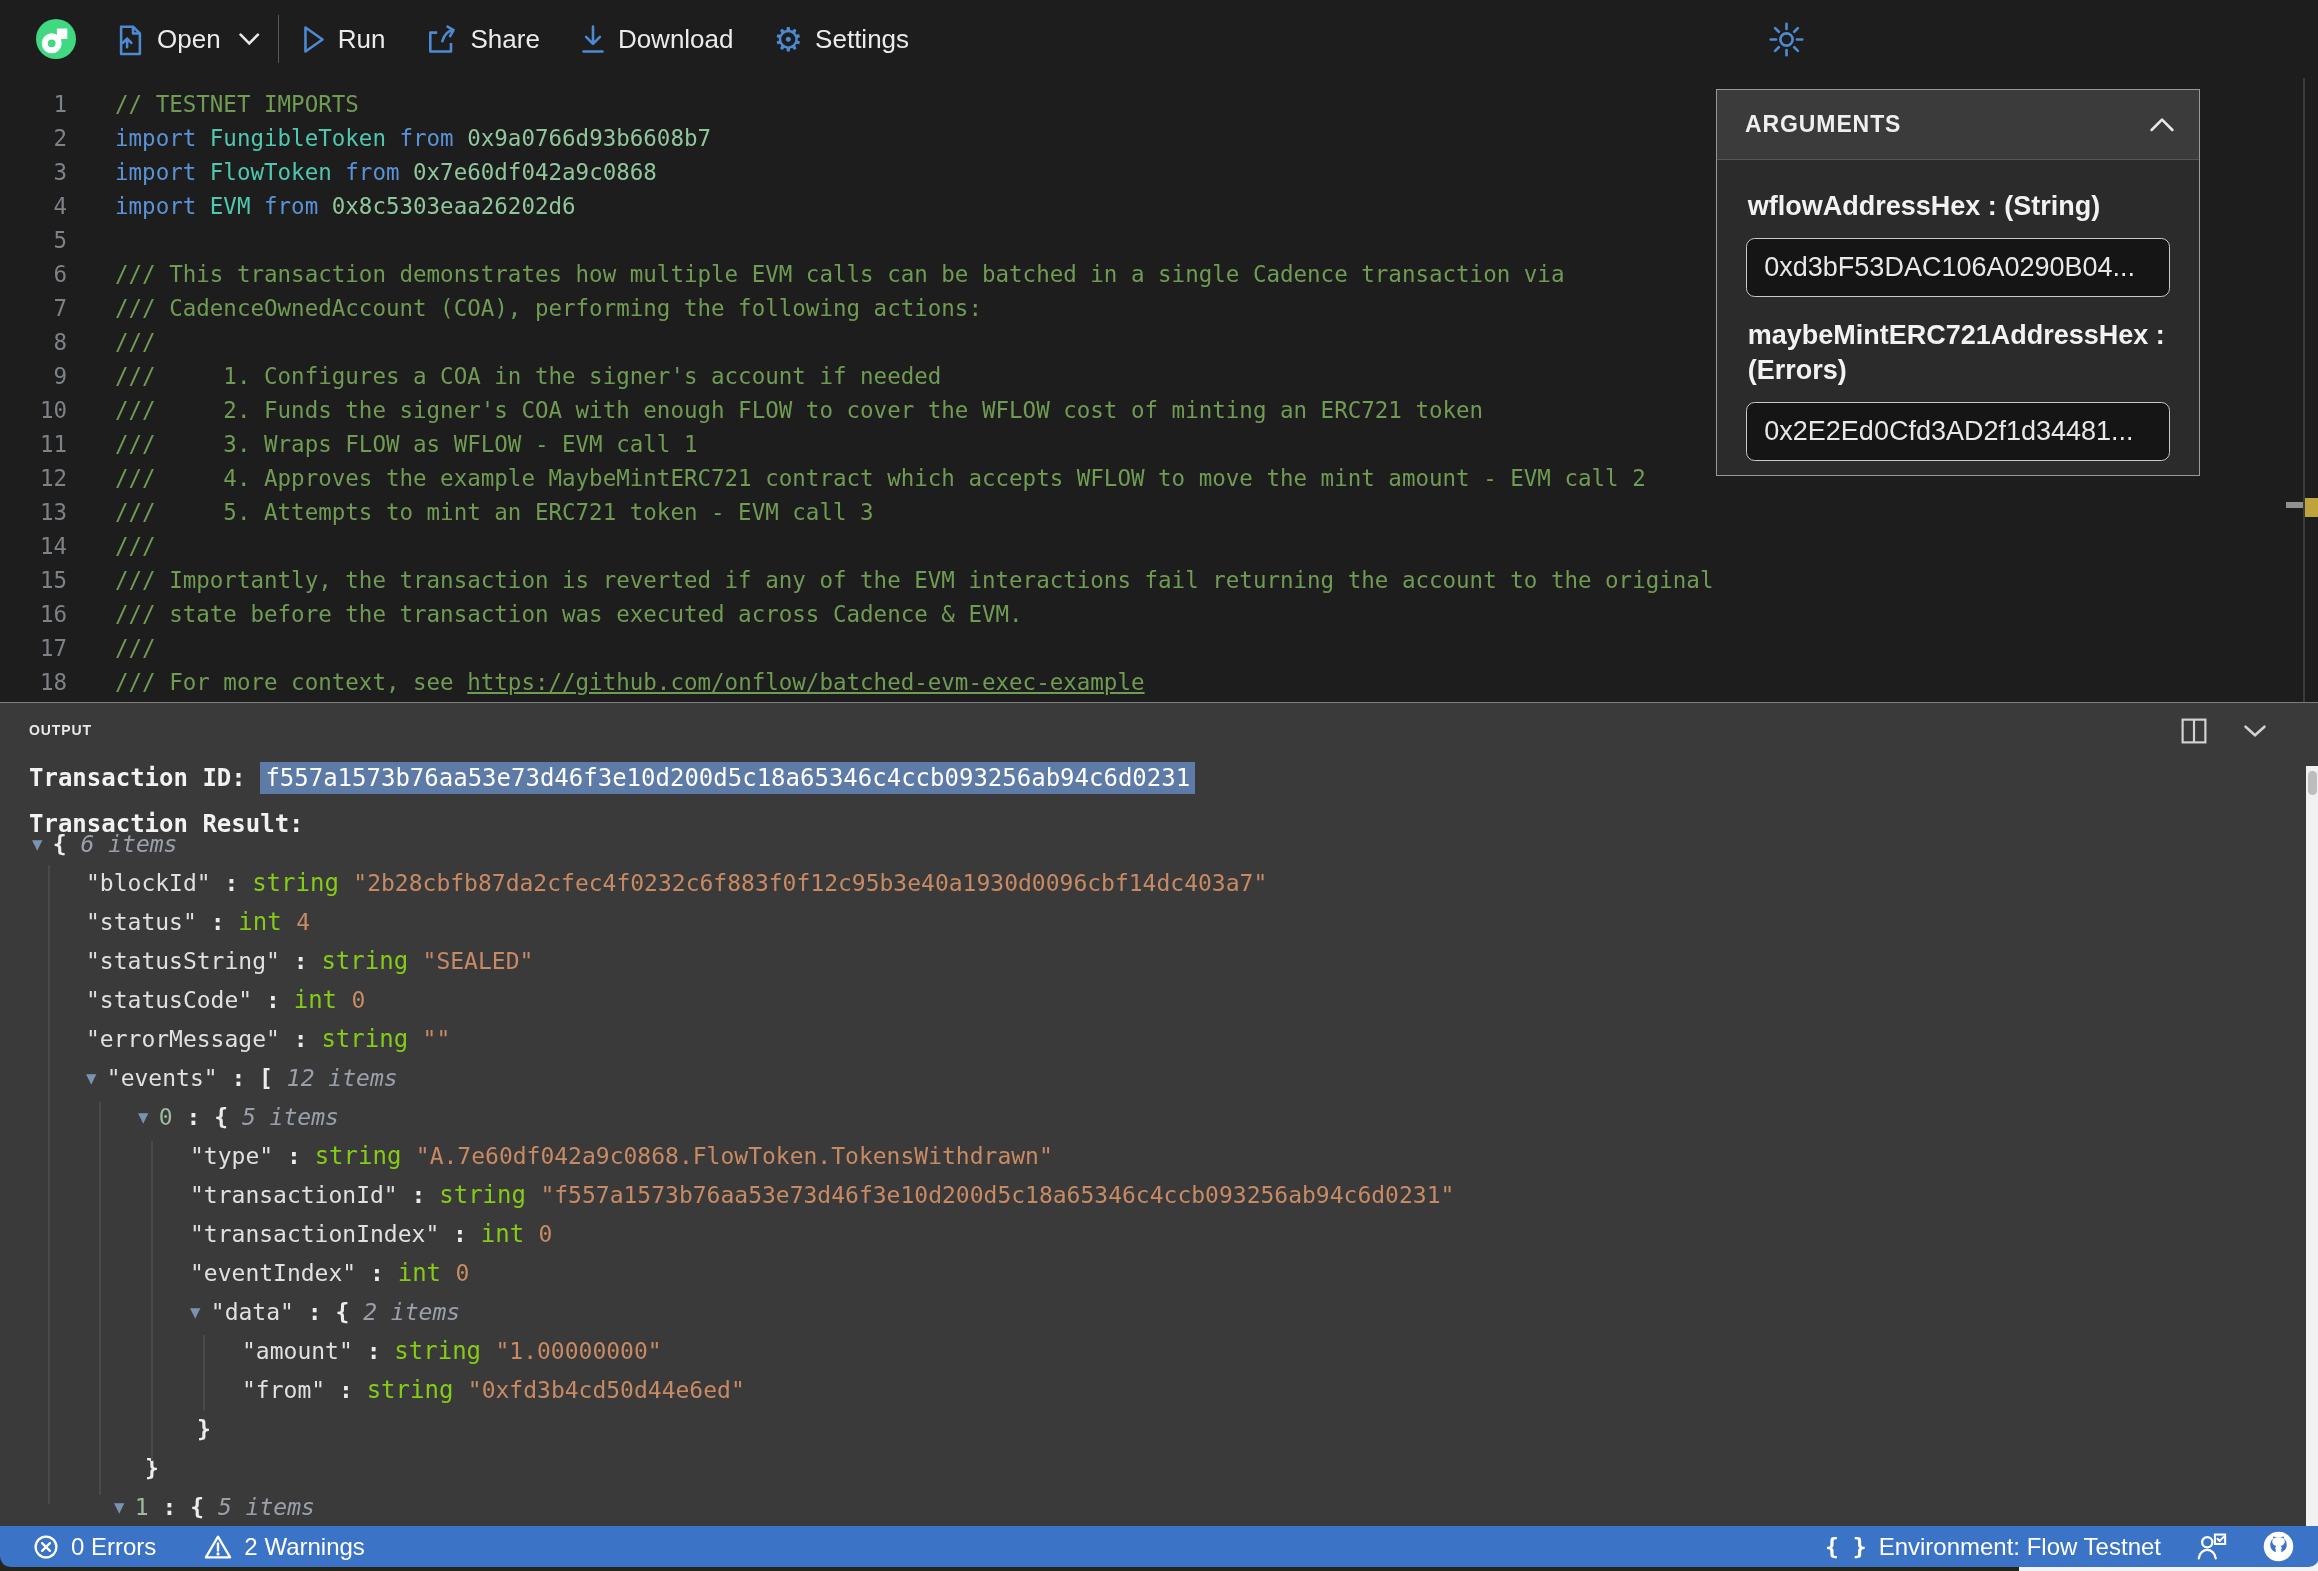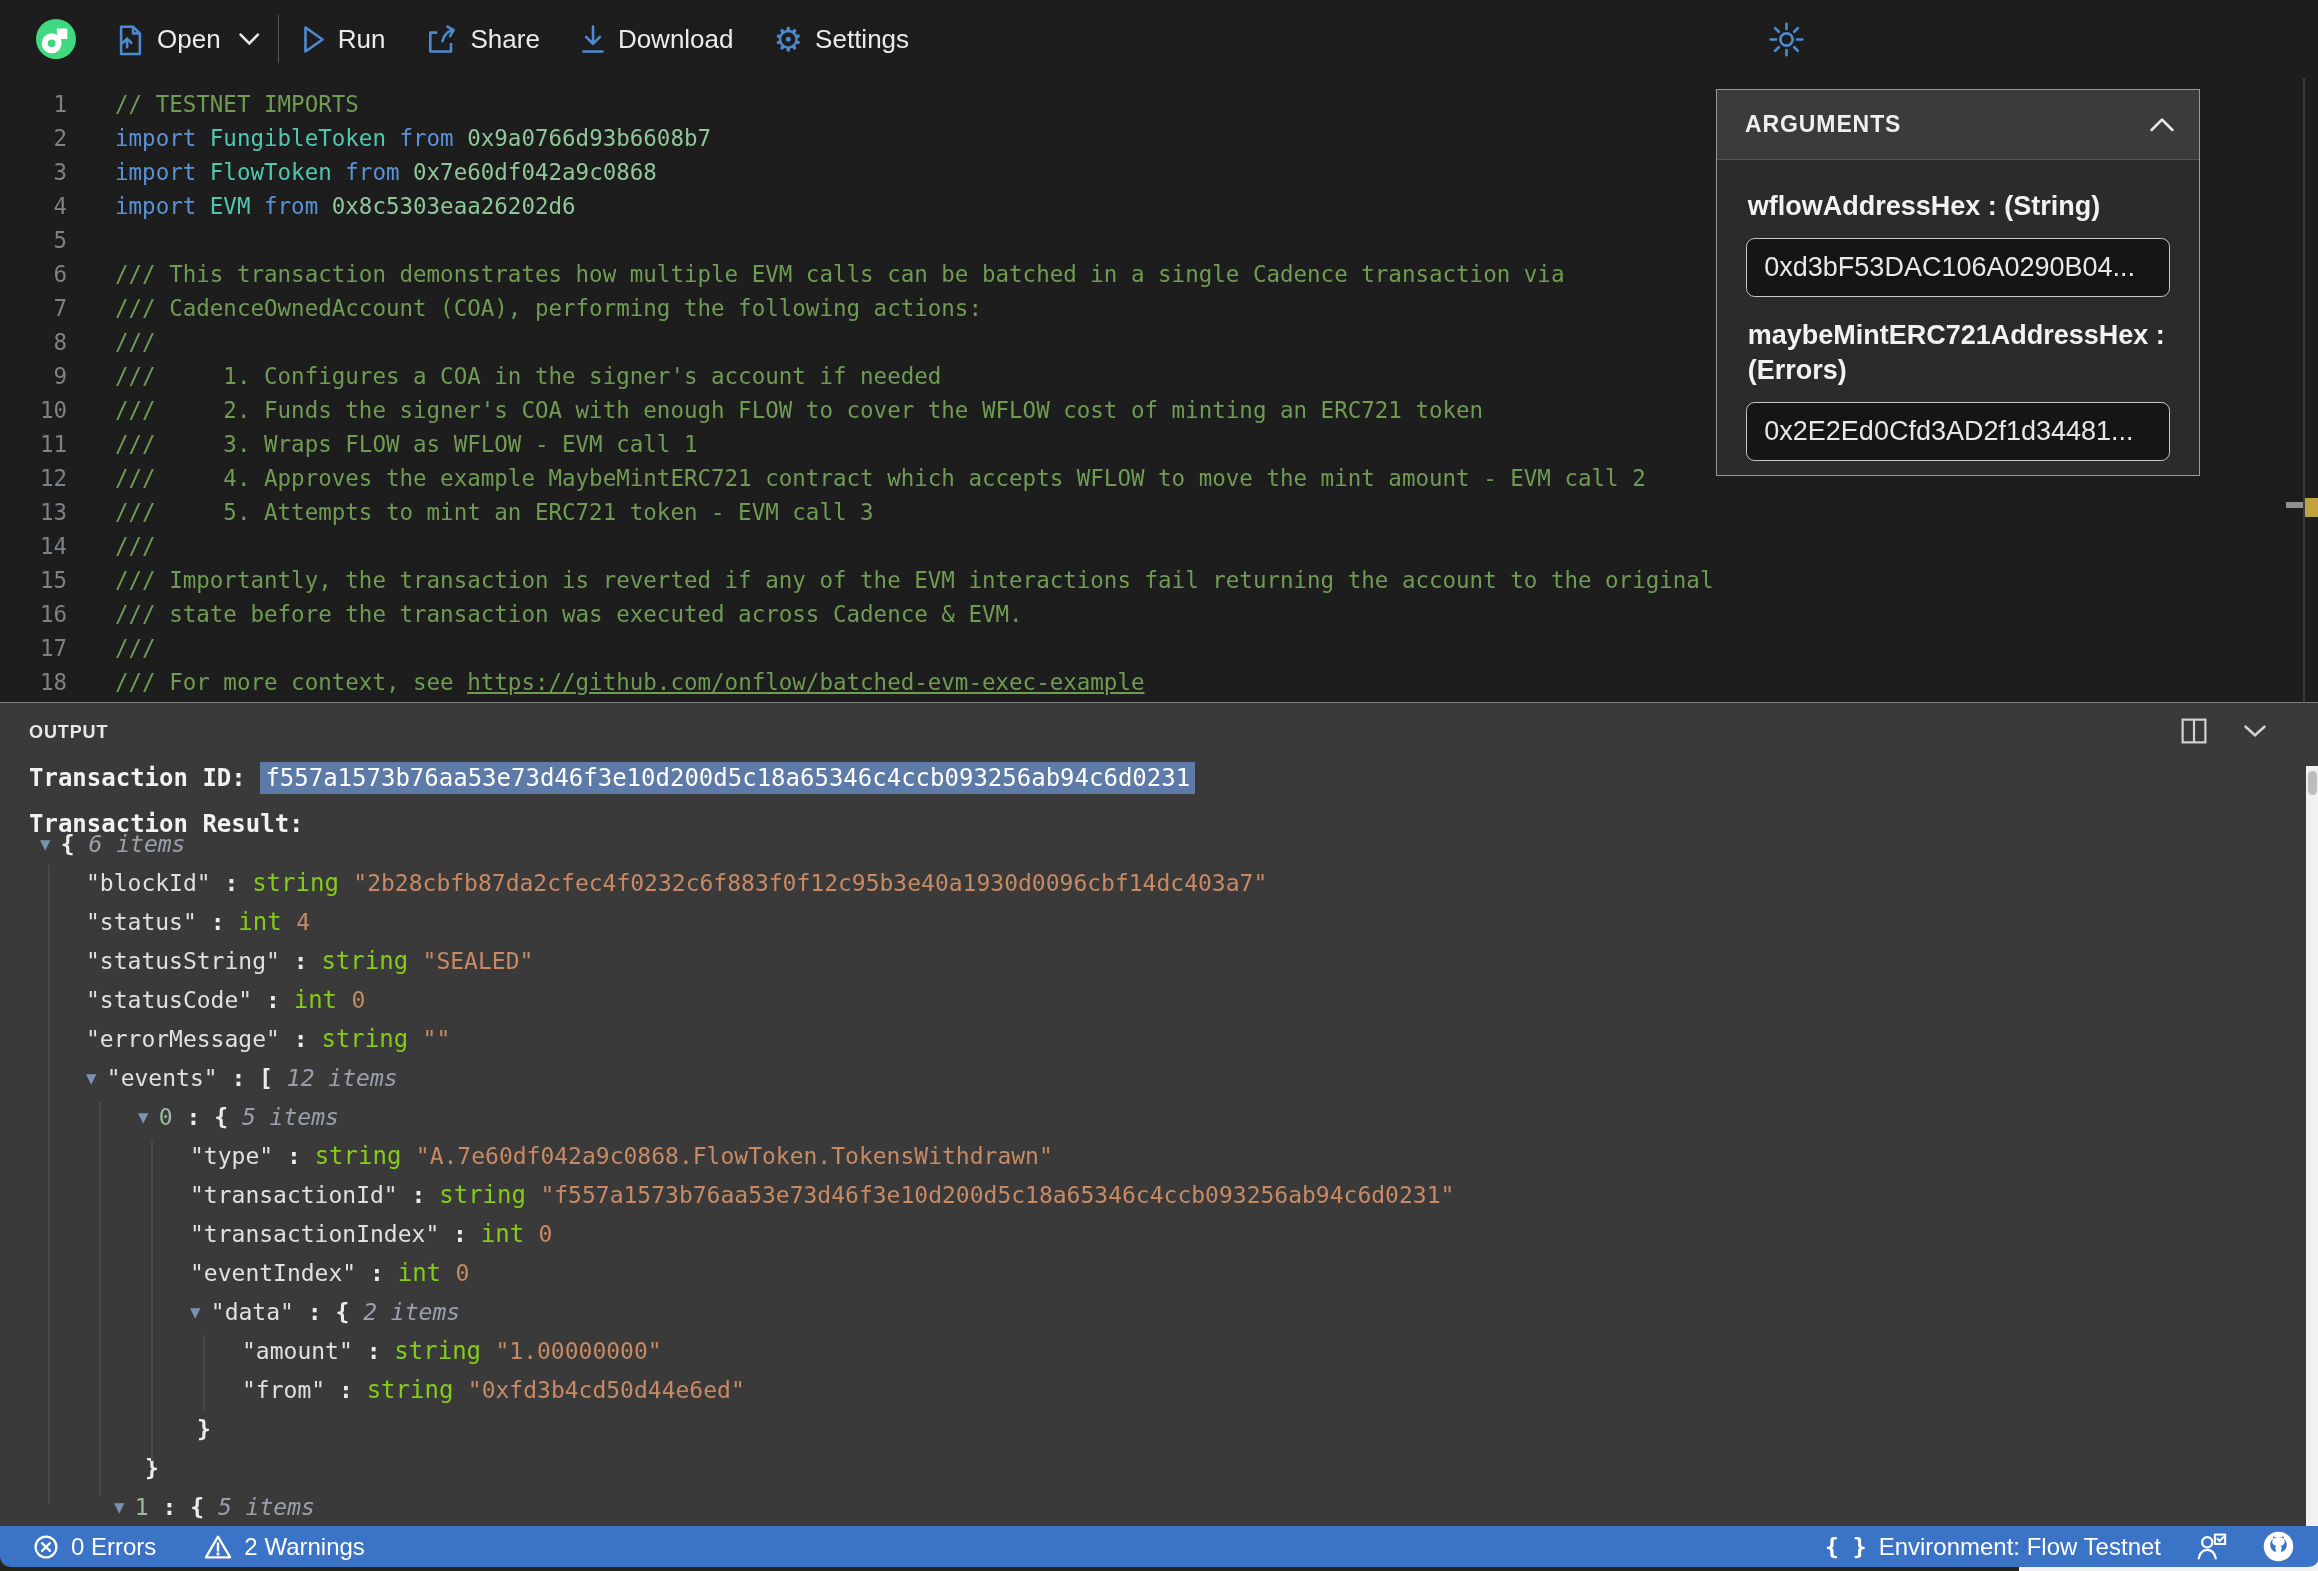--- a/index.html
+++ b/index.html
@@ -41,21 +41,21 @@
   .args-body{padding:17.3px 29px;}
   .arg-label{color:#f2f2f2;font-size:27px;font-weight:600;margin:12px 0 14px 1.7px;line-height:35px;}
   .arg-input{width:100%;box-sizing:border-box;height:59px;background:#151516;border:1.7px solid #c9c9c9;
              border-radius:8.6px;color:#e8e8e8;font-size:27px;font-family:"Liberation Sans",sans-serif;
              padding:0 17.3px;margin-bottom:8.6px;}
 
   
   .output{position:absolute;left:0;top:702px;width:2319px;height:824px;background:#3a3a3b;
           border-top:1.7px solid #7d7d7d;box-sizing:border-box;overflow:hidden;}
   .out-header{position:absolute;left:0;top:0;right:0;height:62px;}
-  .out-title{position:absolute;left:29px;top:19px;color:#e8e8e8;font-size:18px;font-weight:bold;letter-spacing:0.9px;}
+  .out-title{position:absolute;left:29px;top:19px;color:#e8e8e8;font-size:14px;font-weight:bold;letter-spacing:0.9px;}
   .out-icons{position:absolute;right:52px;top:14px;display:flex;gap:35px;align-items:center;}
   .tx-line{position:absolute;left:29px;font-family:"DejaVu Sans Mono",monospace;font-size:24px;
            font-weight:bold;color:#f2f2f2;white-space:pre;}
   .tx-id{background:#5d7ba6;color:#ffffff;font-weight:normal;padding:1.7px 5.2px;}
   .tree{position:absolute;left:0;top:122px;right:17.3px;height:702px;overflow:hidden;
         font-family:"DejaVu Sans Mono",monospace;font-size:23px;}
   .trow{height:39px;line-height:39px;white-space:pre;}
   .tri{color:#7b93b3;font-size:17.3px;margin-right:10.4px;vertical-align:1.7px;}
   .tg-key{color:#e0e0e0;}
   .tg-pun{color:#ececec;font-weight:bold;}
@@ -175,21 +175,21 @@
         </svg>
       </div>
     </div>
     <div class="tx-line" style="top:61px;"><span>Transaction ID: </span><span class="tx-id">f557a1573b76aa53e73d46f3e10d200d5c18a65346c4ccb093256ab94c6d0231</span></div>
     <div class="tx-line" style="top:107px;">Transaction Result:</div>
     <div class="tree" id="tree">
       <div class="guide" style="left:48px;top:40px;height:639px;"></div>
       <div class="guide" style="left:99px;top:277px;height:393px;"></div>
       <div class="guide" style="left:151px;top:316px;height:320px;"></div>
       <div class="guide" style="left:203px;top:510px;height:76px;"></div>
-    <div class="trow" style="padding-left: 40px;"><span class="tri">▼</span><span class="tg-pun">{ </span><span class="tg-items">6 items</span></div>
+    <div class="trow" style="padding-left: 32px;"><span class="tri">▼</span><span class="tg-pun">{ </span><span class="tg-items">6 items</span></div>
         <div class="trow" style="padding-left: 86px;"><span class="tg-key">"blockId"</span><span class="tg-pun"> : </span><span class="tg-typ">string </span><span class="tg-str">"2b28cbfb87da2cfec4f0232c6f883f0f12c95b3e40a1930d0096cbf14dc403a7"</span></div>
         <div class="trow" style="padding-left: 86px;"><span class="tg-key">"status"</span><span class="tg-pun"> : </span><span class="tg-typ">int </span><span class="tg-num">4</span></div>
         <div class="trow" style="padding-left: 86px;"><span class="tg-key">"statusString"</span><span class="tg-pun"> : </span><span class="tg-typ">string </span><span class="tg-str">"SEALED"</span></div>
         <div class="trow" style="padding-left: 86px;"><span class="tg-key">"statusCode"</span><span class="tg-pun"> : </span><span class="tg-typ">int </span><span class="tg-num">0</span></div>
         <div class="trow" style="padding-left: 86px;"><span class="tg-key">"errorMessage"</span><span class="tg-pun"> : </span><span class="tg-typ">string </span><span class="tg-str">""</span></div>
         <div class="trow" style="padding-left: 86px;"><span class="tri">▼</span><span class="tg-key">"events"</span><span class="tg-pun"> : [ </span><span class="tg-items">12 items</span></div>
         <div class="trow" style="padding-left: 138px;"><span class="tri">▼</span><span class="tg-idx">0</span><span class="tg-pun"> : { </span><span class="tg-items">5 items</span></div>
         <div class="trow" style="padding-left: 190px;"><span class="tg-key">"type"</span><span class="tg-pun"> : </span><span class="tg-typ">string </span><span class="tg-str">"A.7e60df042a9c0868.FlowToken.TokensWithdrawn"</span></div>
         <div class="trow" style="padding-left: 190px;"><span class="tg-key">"transactionId"</span><span class="tg-pun"> : </span><span class="tg-typ">string </span><span class="tg-str">"f557a1573b76aa53e73d46f3e10d200d5c18a65346c4ccb093256ab94c6d0231"</span></div>
         <div class="trow" style="padding-left: 190px;"><span class="tg-key">"transactionIndex"</span><span class="tg-pun"> : </span><span class="tg-typ">int </span><span class="tg-num">0</span></div>

